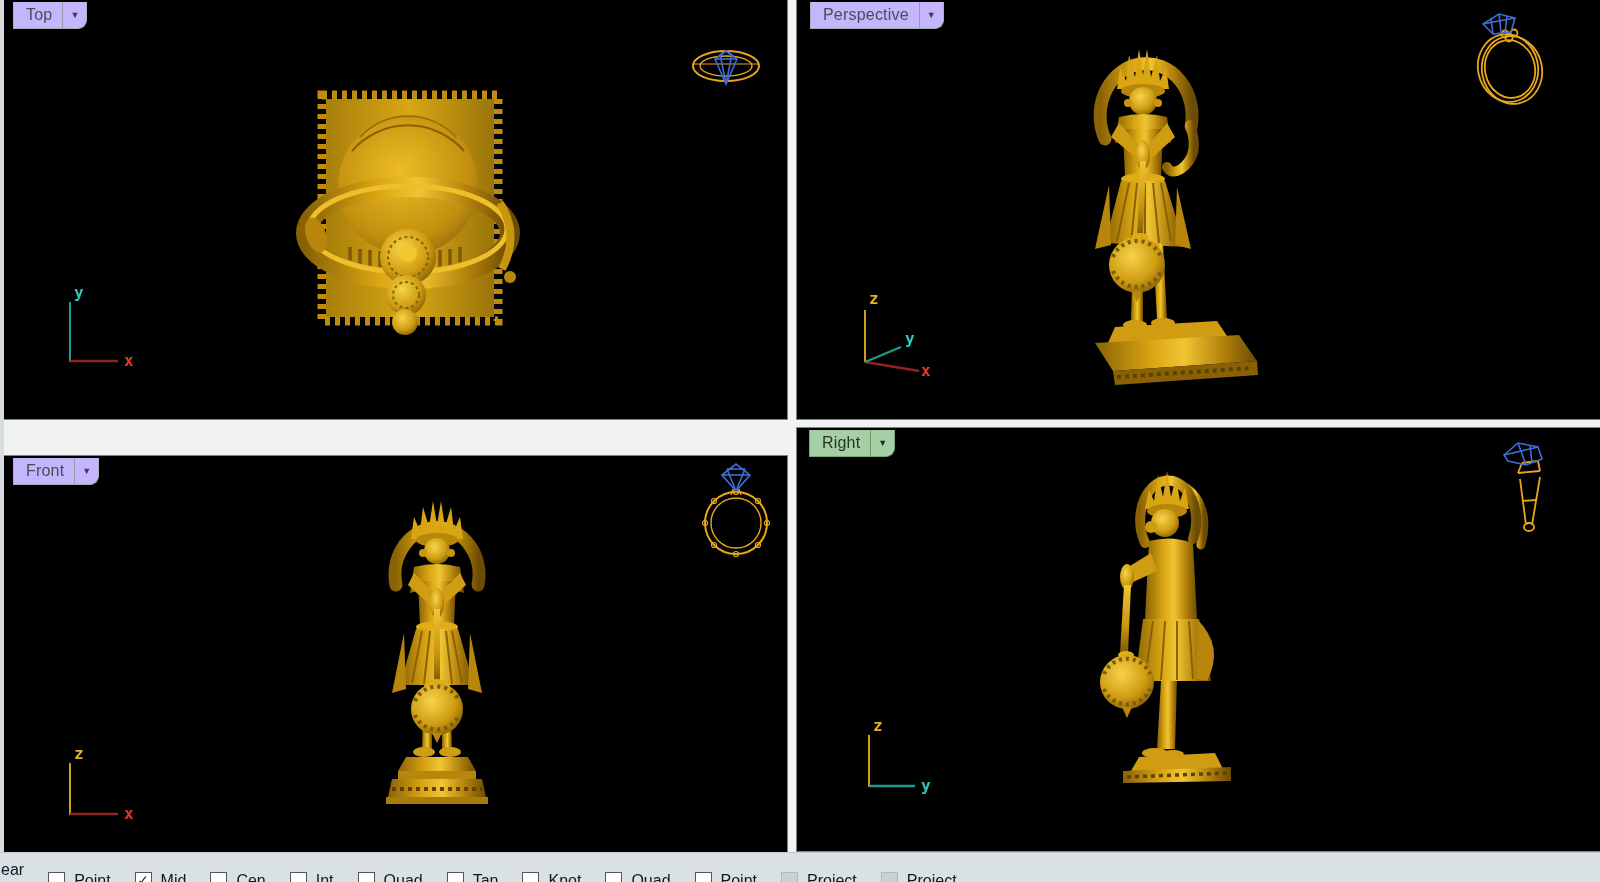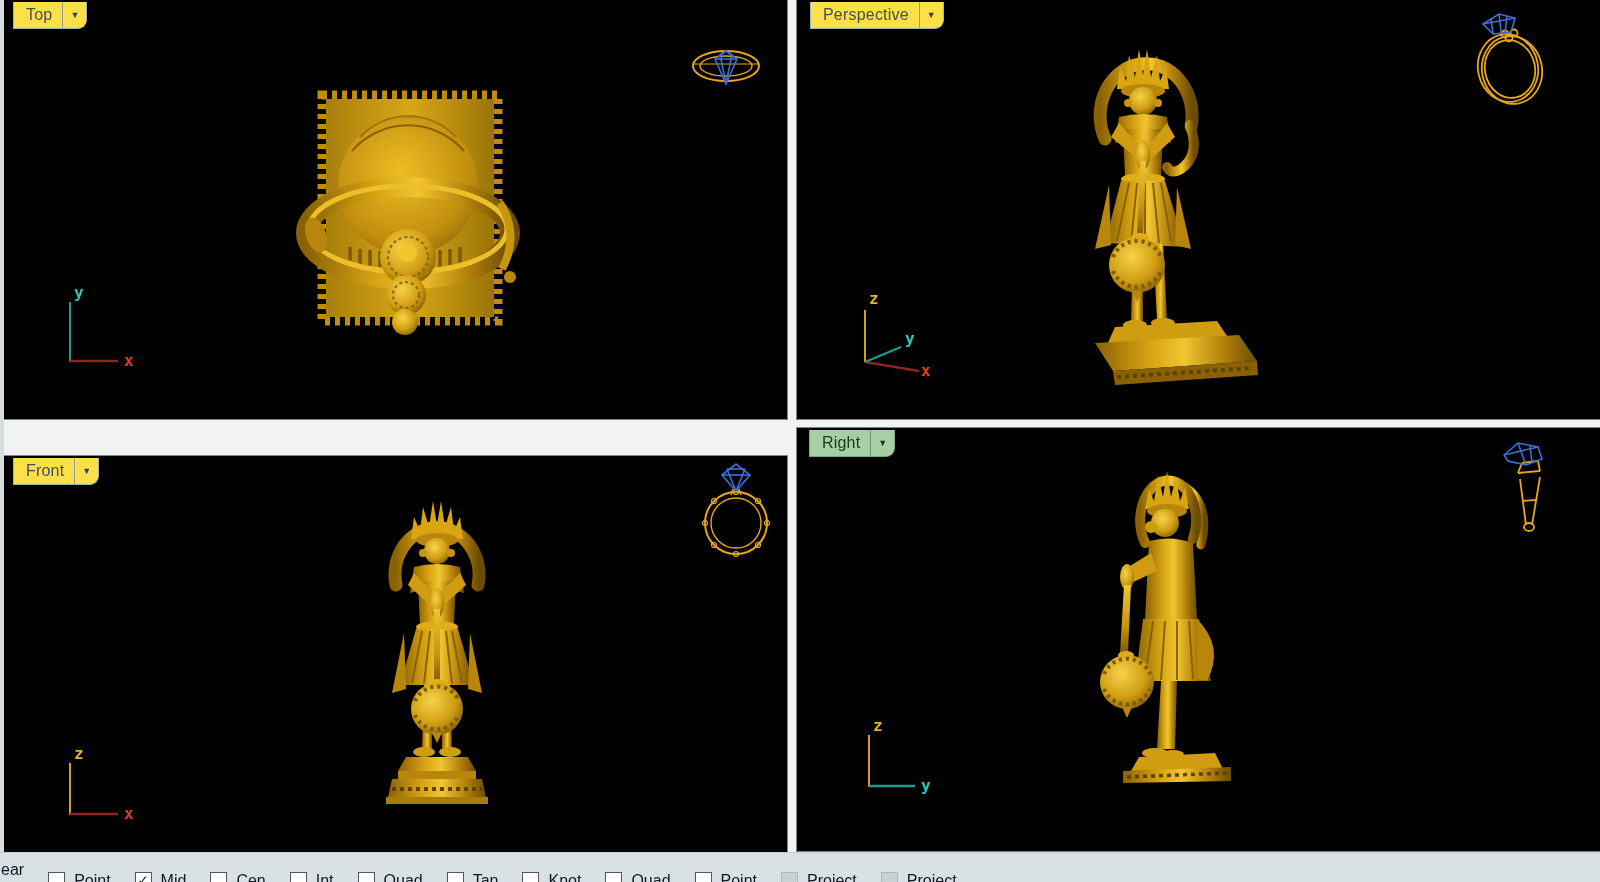--- a/index.html
+++ b/index.html
@@ -5,21 +5,21 @@
   html,body{margin:0;padding:0;width:1600px;height:882px;overflow:hidden;
     background:#f1f2f2;font-family:"Liberation Sans",sans-serif;position:relative;}
   .viewport{position:absolute;background:#000;border:1px solid #7e8284;box-sizing:border-box;}
   #vp-top{left:4px;top:0;width:784px;height:420px;border-top:none;border-left:none;}
   #vp-persp{left:796px;top:0;width:804px;height:420px;border-top:none;border-right:none;}
   #vp-front{left:4px;top:427px;width:784px;height:425px;border-left:none;margin-top:28px;}
   #vp-right{left:796px;top:427px;width:920px;height:425px;border-right:none;}
   .left-edge{position:absolute;left:0;top:0;width:4px;height:852px;background:#d7dcde;}
 
   .vp-tab{position:absolute;top:2px;left:9px;height:26px;display:inline-flex;align-items:center;
-    background:#fde047;border:1px solid #a7b1b7;border-top:none;border-radius:0 0 9px 0;
+    background:#c4b5fd;border:1px solid #a7b1b7;border-top:none;border-radius:0 0 9px 0;
     padding-left:12px;color:#454f58;font-size:16px;cursor:pointer;z-index:5;}
   .vp-tab .vp-tab-label{margin-right:10px;letter-spacing:.2px;}
   .vp-tab .vp-tab-sep{width:1px;align-self:stretch;background:#919ba2;}
   .vp-tab .vp-tab-arrow{padding:0 7px;font-size:9px;color:#39434a;line-height:26px;}
   .vp-tab.active{background:#a6cfa5;border-color:#7da87d;color:#23381f;}
   .vp-tab.active .vp-tab-sep{background:#6f9a6f;}
   .vp-tab.active .vp-tab-arrow{color:#1d331d;}
 
   .art{position:absolute;}
   .gnomon{position:absolute;font-family:"DejaVu Sans Mono",monospace;}

